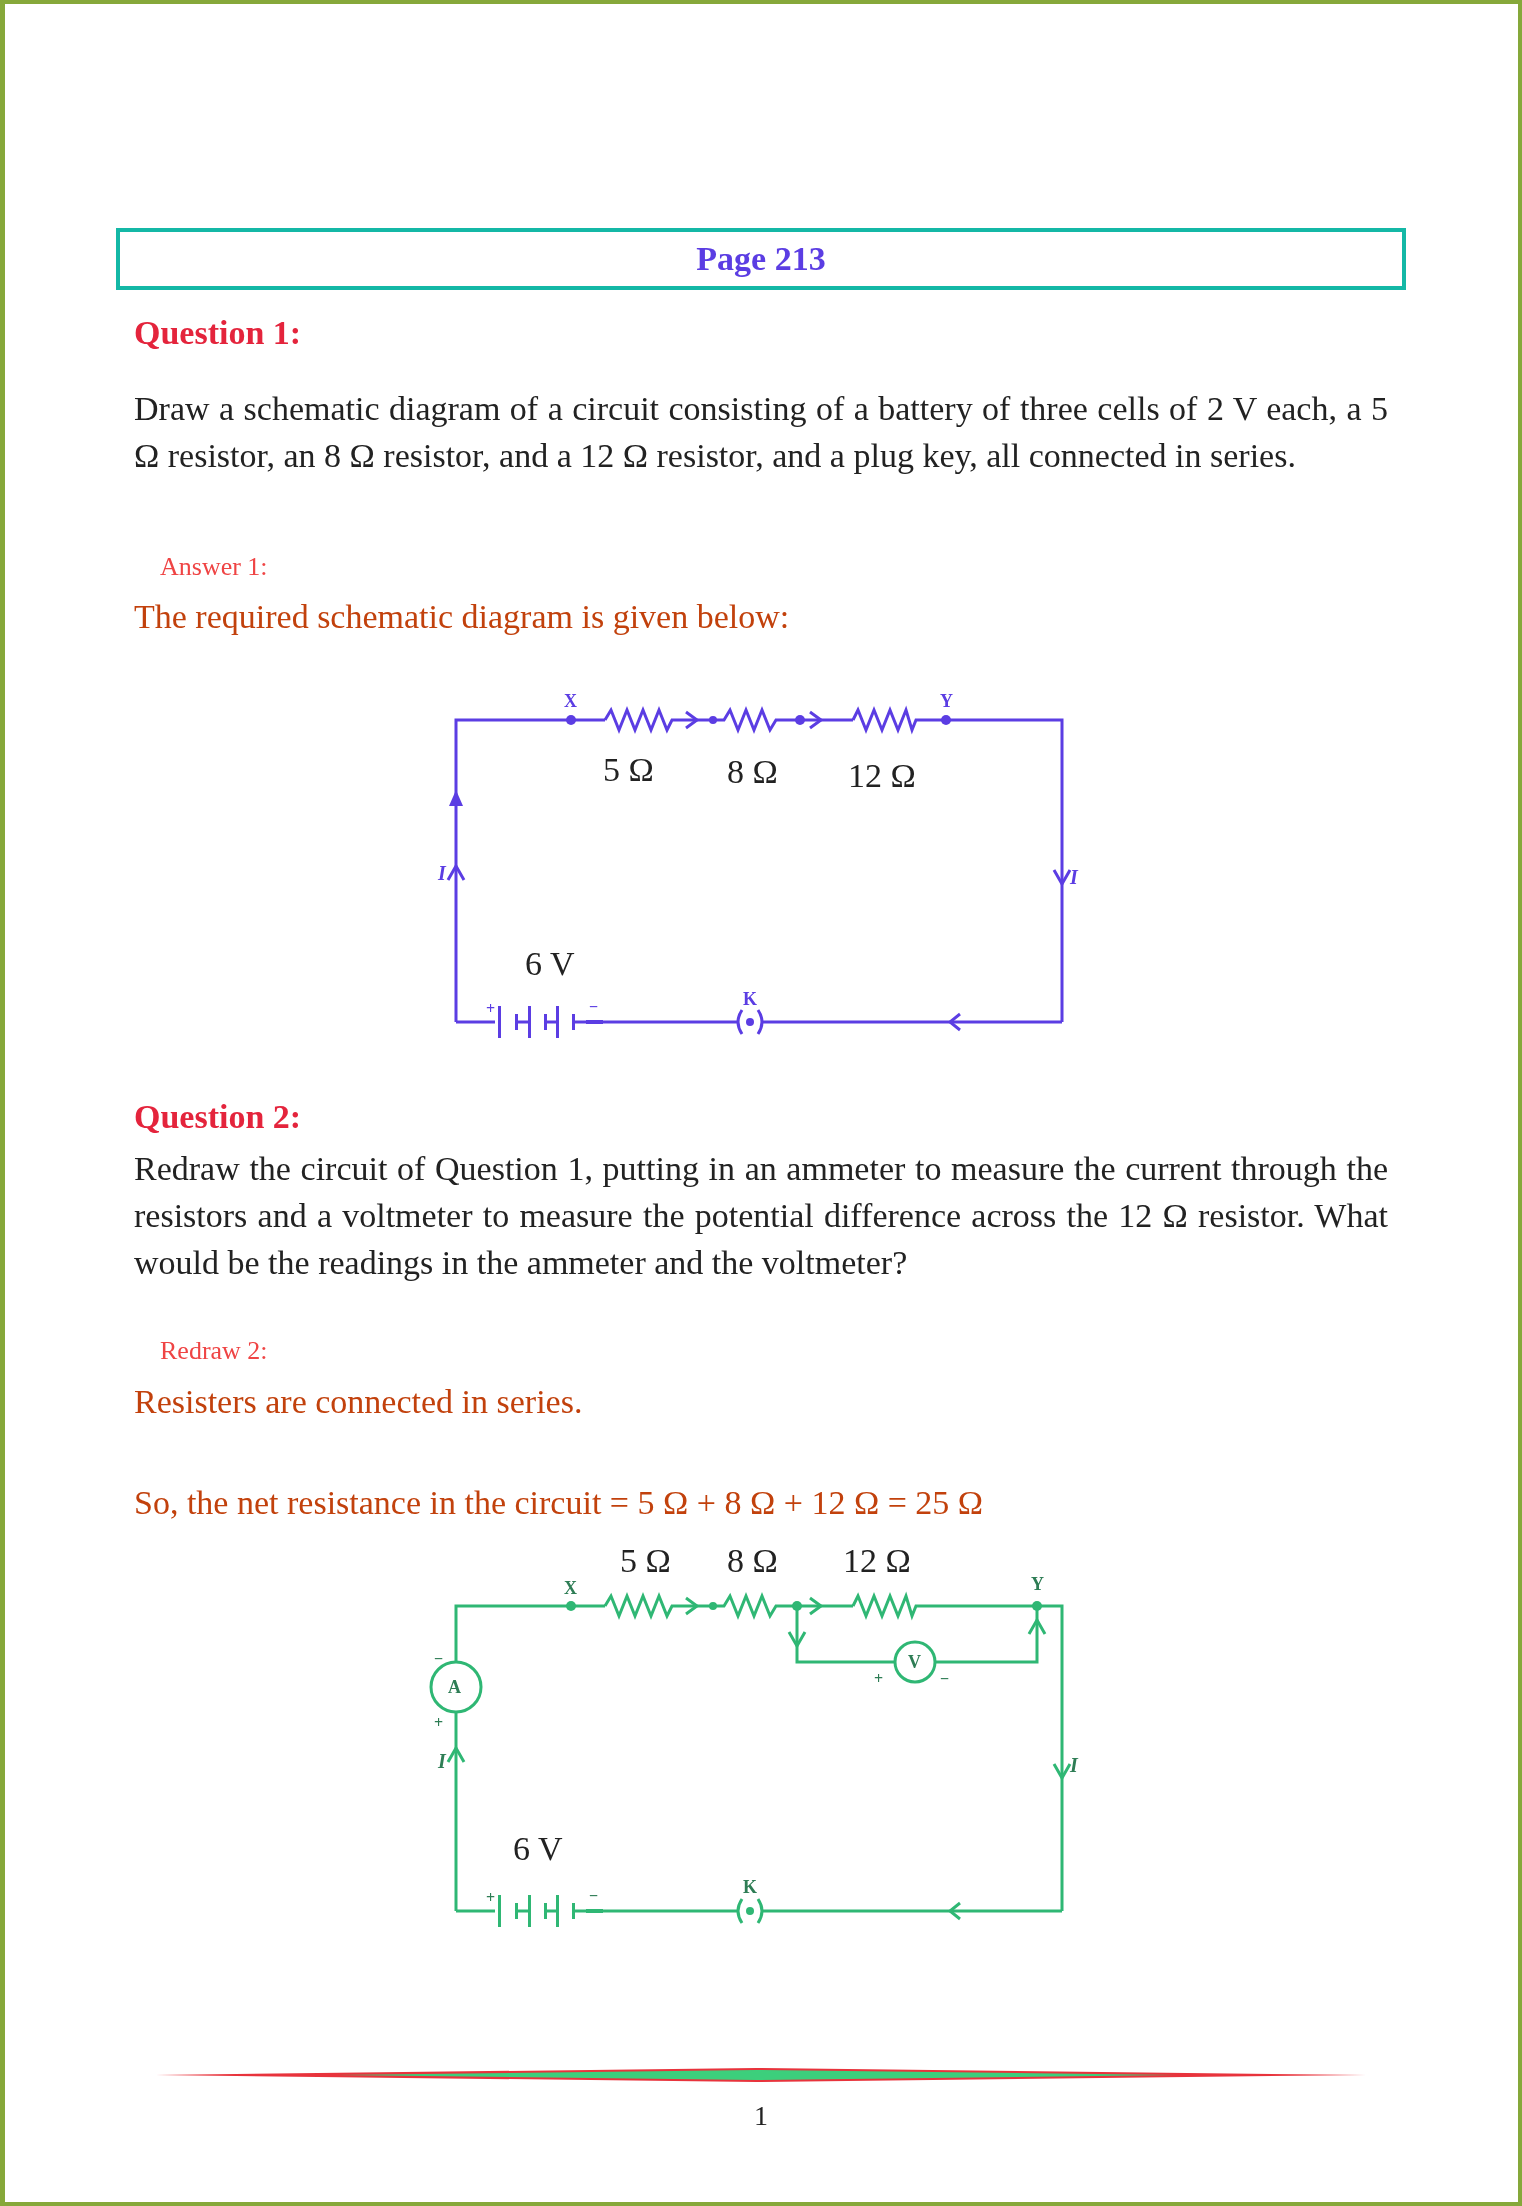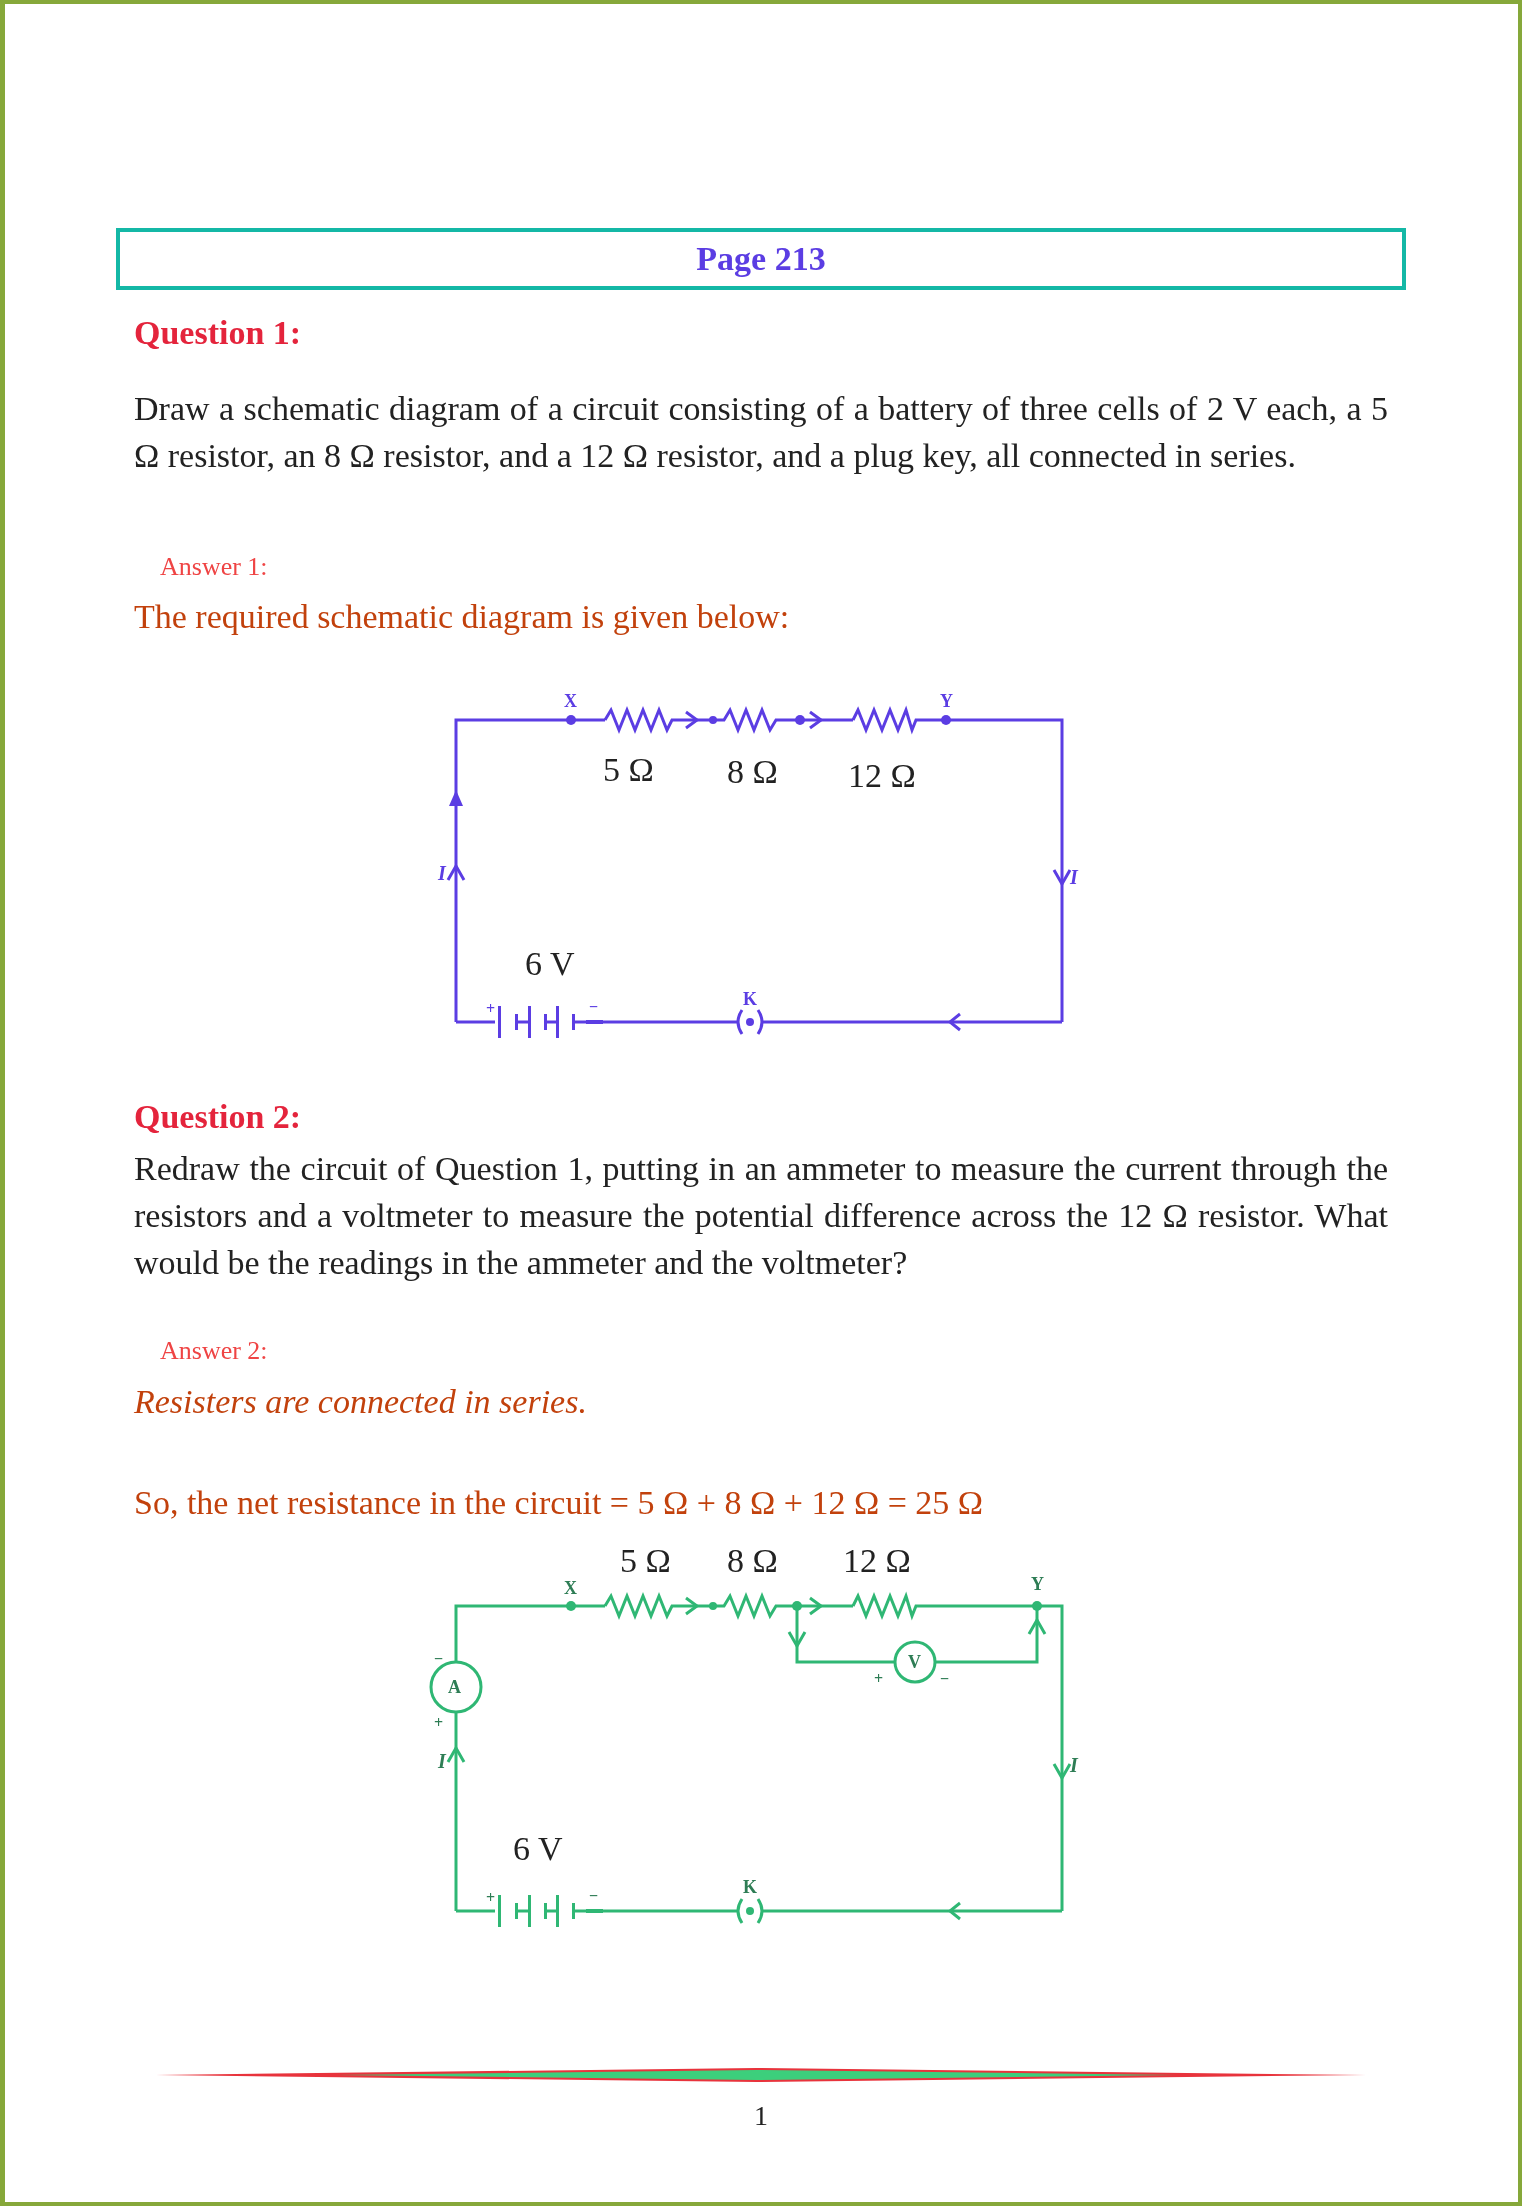--- a/index.html
+++ b/index.html
@@ -106,22 +106,22 @@
     <text x="603" y="781">5 Ω</text>
     <text x="727" y="783">8 Ω</text>
     <text x="848" y="787">12 Ω</text>
     <text x="525" y="975">6 V</text>
   </g>
 </svg>
 
 <div class="q-heading" style="top:1098px;">Question 2:</div>
 <div class="body-text" style="top:1145px;">Redraw the circuit of Question 1, putting in an ammeter to measure the current through the resistors and a voltmeter to measure the potential difference across the 12 Ω resistor. What would be the readings in the ammeter and the voltmeter?</div>
 
-<div class="a-heading" style="top:1336px;">Answer 2:</div>
-<div class="body-line" style="top:1383px;font-style:italic;">Resisters are connected in series.</div>
+<div class="a-heading" style="top:1336px;">Redraw 2:</div>
+<div class="body-line" style="top:1383px;">Resisters are connected in series.</div>
 <div class="body-line" style="top:1484px;">So, the net resistance in the circuit = 5 Ω + 8 Ω + 12 Ω = 25 Ω</div>
 
 <svg class="circuit" viewBox="0 0 1522 2206">
   <g stroke="#2fb774" stroke-width="3" fill="none">
     <polyline points="456,1662 456,1606 605,1606"></polyline>
     <line x1="456" y1="1712" x2="456" y2="1911"></line>
     <polyline points="605,1606 611,1596 619,1616 627,1596 635,1616 643,1596 651,1616 659,1596 667,1616 672,1606 713,1606"></polyline>
     <polyline points="713,1606 724,1606 730,1596 738,1616 746,1596 754,1616 762,1596 770,1616 776,1606 797,1606 853,1606"></polyline>
     <polyline points="853,1606 858,1596 866,1616 874,1596 882,1616 890,1596 898,1616 906,1596 912,1616 916,1606 1062,1606 1062,1911"></polyline>
 

